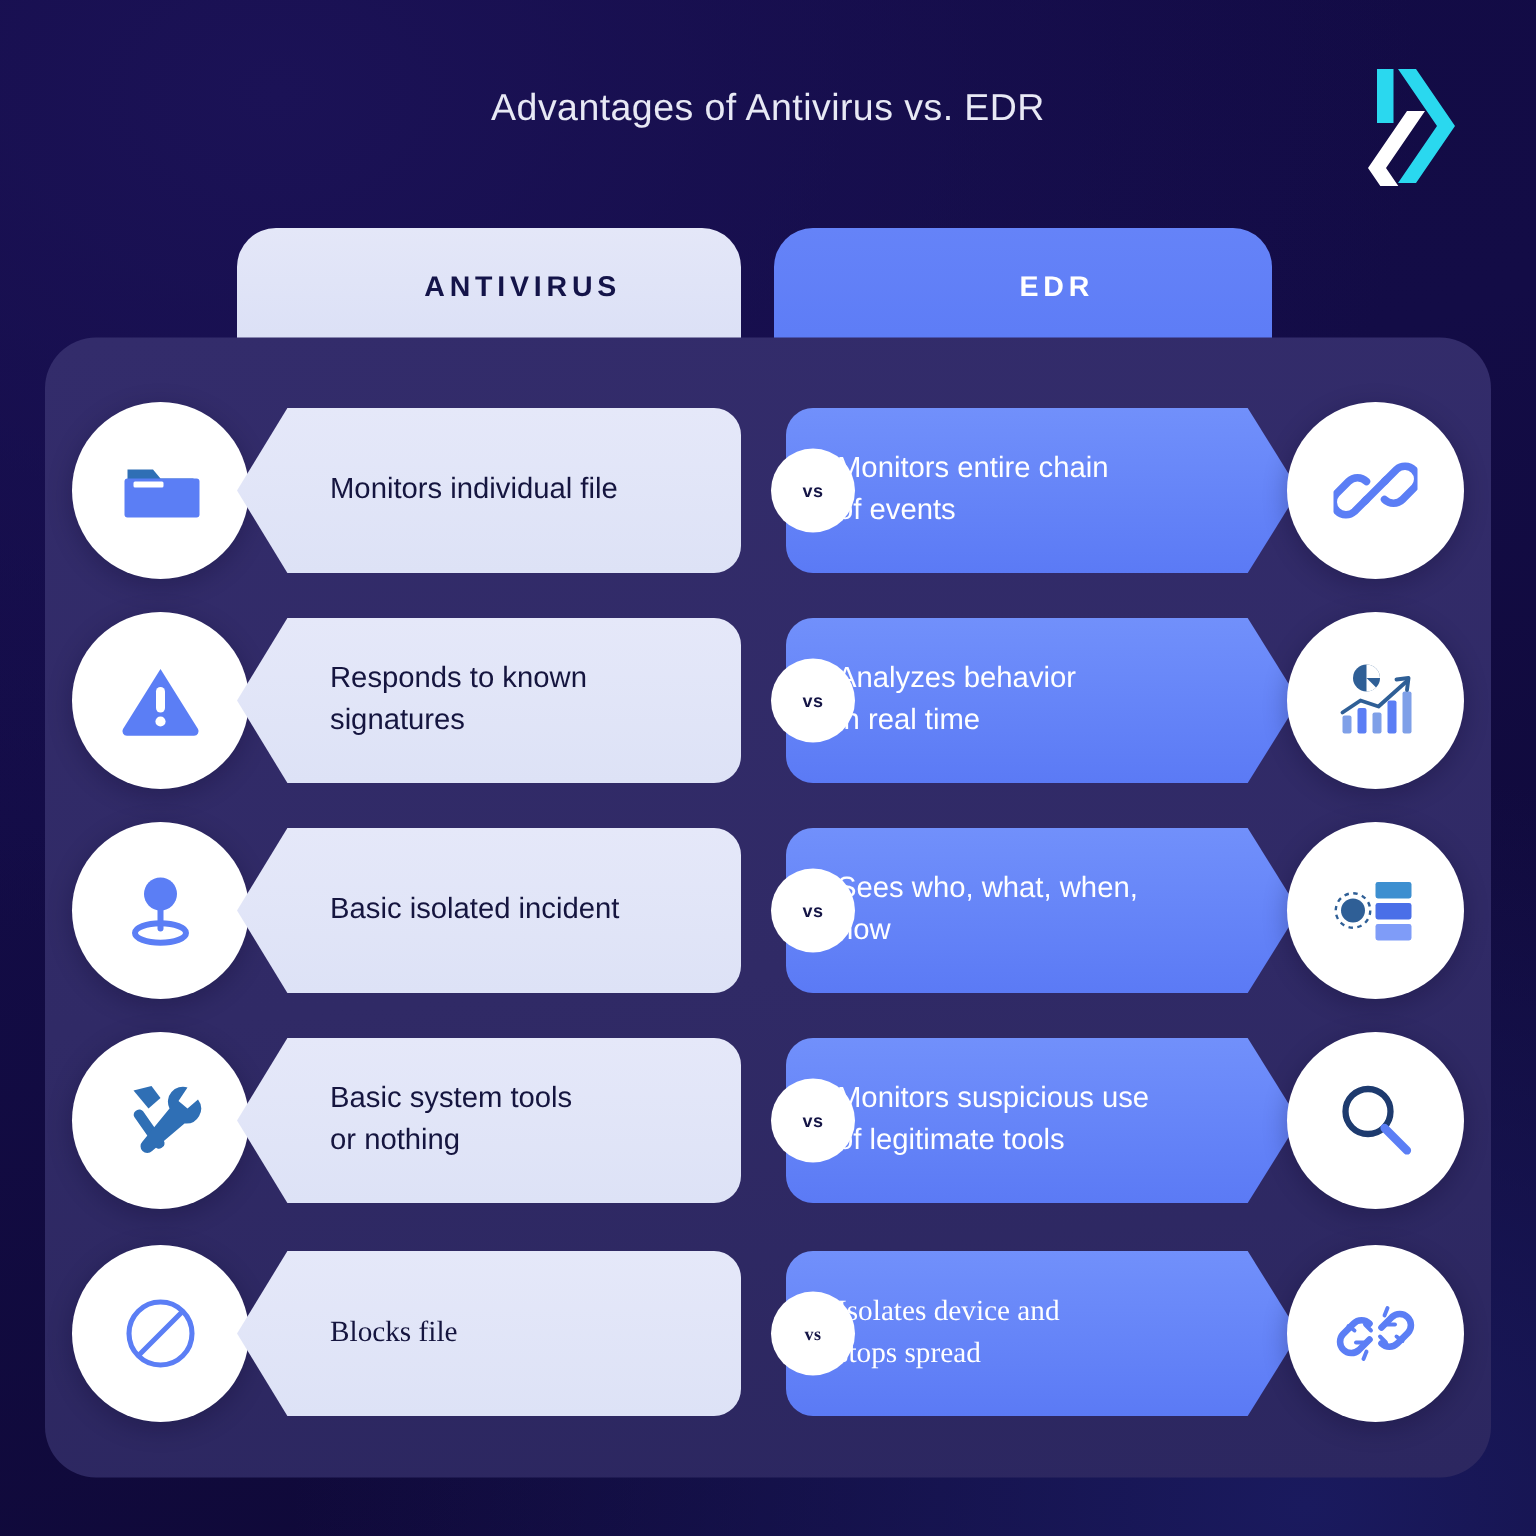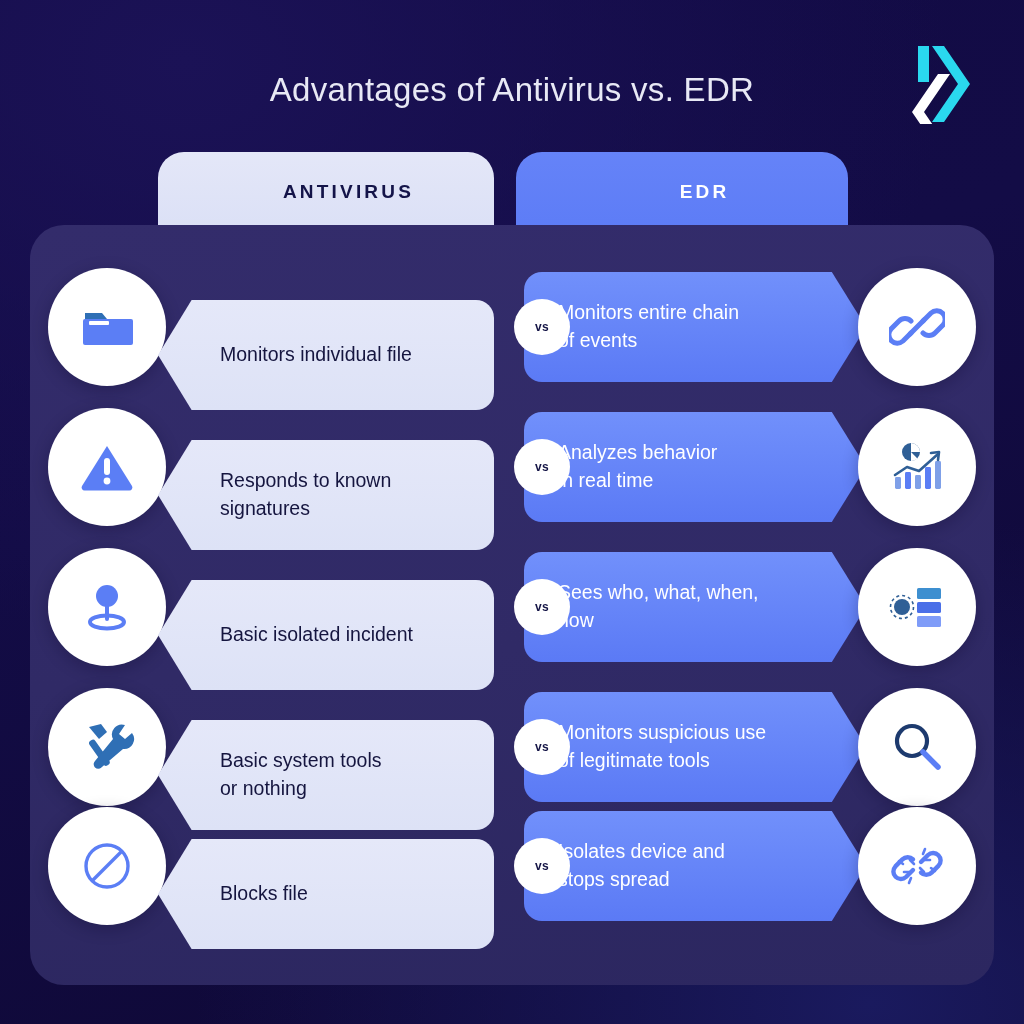--- a/index.html
+++ b/index.html
@@ -14,23 +14,23 @@
   body {
     position:relative;
     background:
       radial-gradient(ellipse 120% 90% at 18% 6%, #1b1256 0%, rgba(27,18,86,0) 62%),
       radial-gradient(ellipse 110% 80% at 85% 98%, #1a1a5e 0%, rgba(26,26,94,0) 60%),
       linear-gradient(160deg, #120a45 0%, #130c46 40%, #0e0833 100%);
   }
 
   
   .page-title {
-    position:absolute; left:0; top:71px; width:1024px;
+    position:absolute; left:0; top:58px; width:1024px;
     text-align:center;
-    font-size:33px; font-weight:400; letter-spacing:0.3px;
+    font-size:25px; font-weight:400; letter-spacing:0.3px;
     color:#e8e9f5;
   }
 
   .brand-logo {
     position:absolute; right:44px; top:44px;
     width:72px; height:80px;
   }
 
   
   .tab {
@@ -60,21 +60,21 @@
 
   
   .row {
     position:absolute; left:0; width:964px; height:110px;
     display:block;
   }
   .row-0 { top:47px; }
   .row-1 { top:187px; }
   .row-2 { top:327px; }
   .row-3 { top:467px; }
-  .row-4 { top:586px; }
+  .row-4 { top:609px;font-family:Liberation Serif, serif; }
 
   
   .icon-bubble {
     position:absolute; top:-4px;
     width:118px; height:118px; border-radius:50%;
     background:#ffffff;
     display:flex; align-items:center; justify-content:center;
     box-shadow:0 4px 16px rgba(10,6,40,0.28);
   }
   .icon-bubble.left  { left:18px; }
@@ -86,21 +86,20 @@
     position:absolute; top:0; height:110px;
     display:flex; align-items:center;
   }
   .banner-av {
     left:128px; width:336px;
     background:linear-gradient(180deg,#e5e8f9 0%, #dde2f6 100%);
     border-radius:0 18px 18px 0;
     clip-path: polygon(0% 50%, 10% 0%, 100% 0%, 100% 100%, 10% 100%);
     padding-left:62px; padding-right:16px;
     color:#15153f;
-    margin-top:28px;
   }
   .banner-edr {
     right:128px; width:342px;
     background:linear-gradient(180deg,#7190fb 0%, #5b7af5 100%);
     border-radius:18px 0 0 18px;
     clip-path: polygon(0% 0%, 90% 0%, 100% 50%, 90% 100%, 0% 100%);
     padding-right:62px; padding-left:34px;
     color:#ffffff;
   }
   .banner-text {

